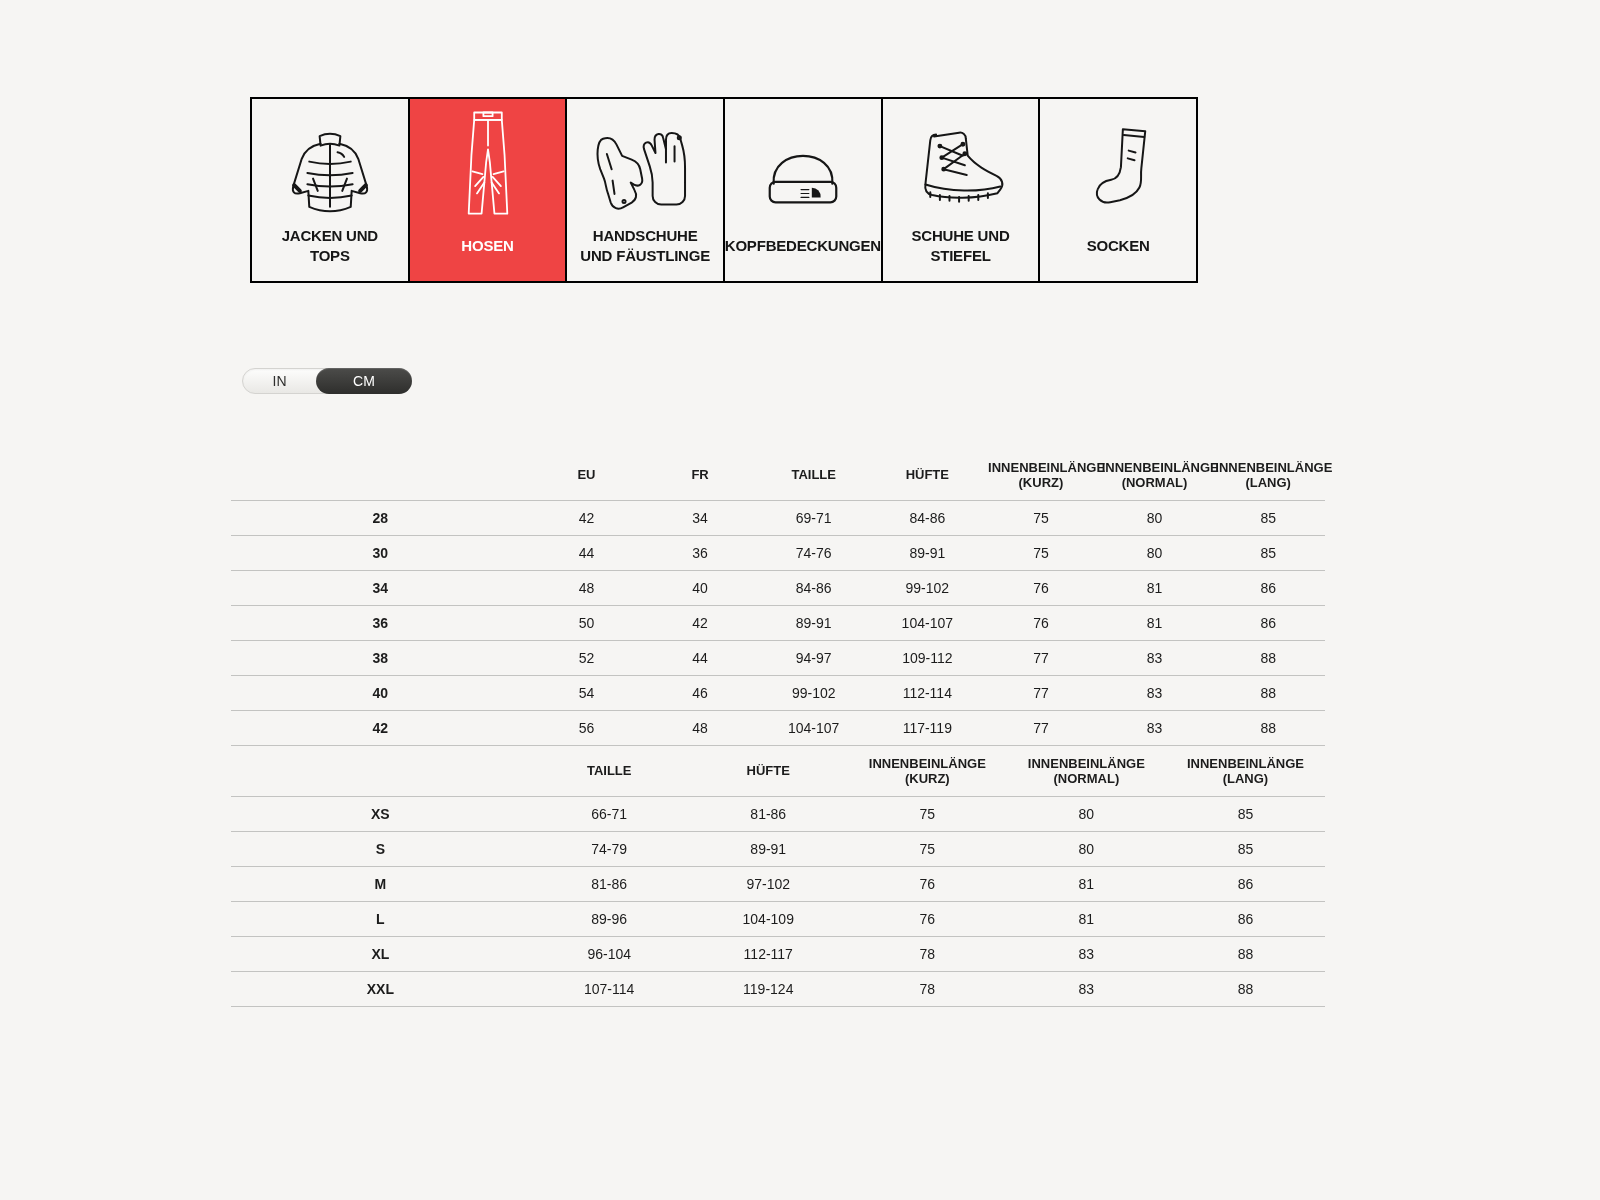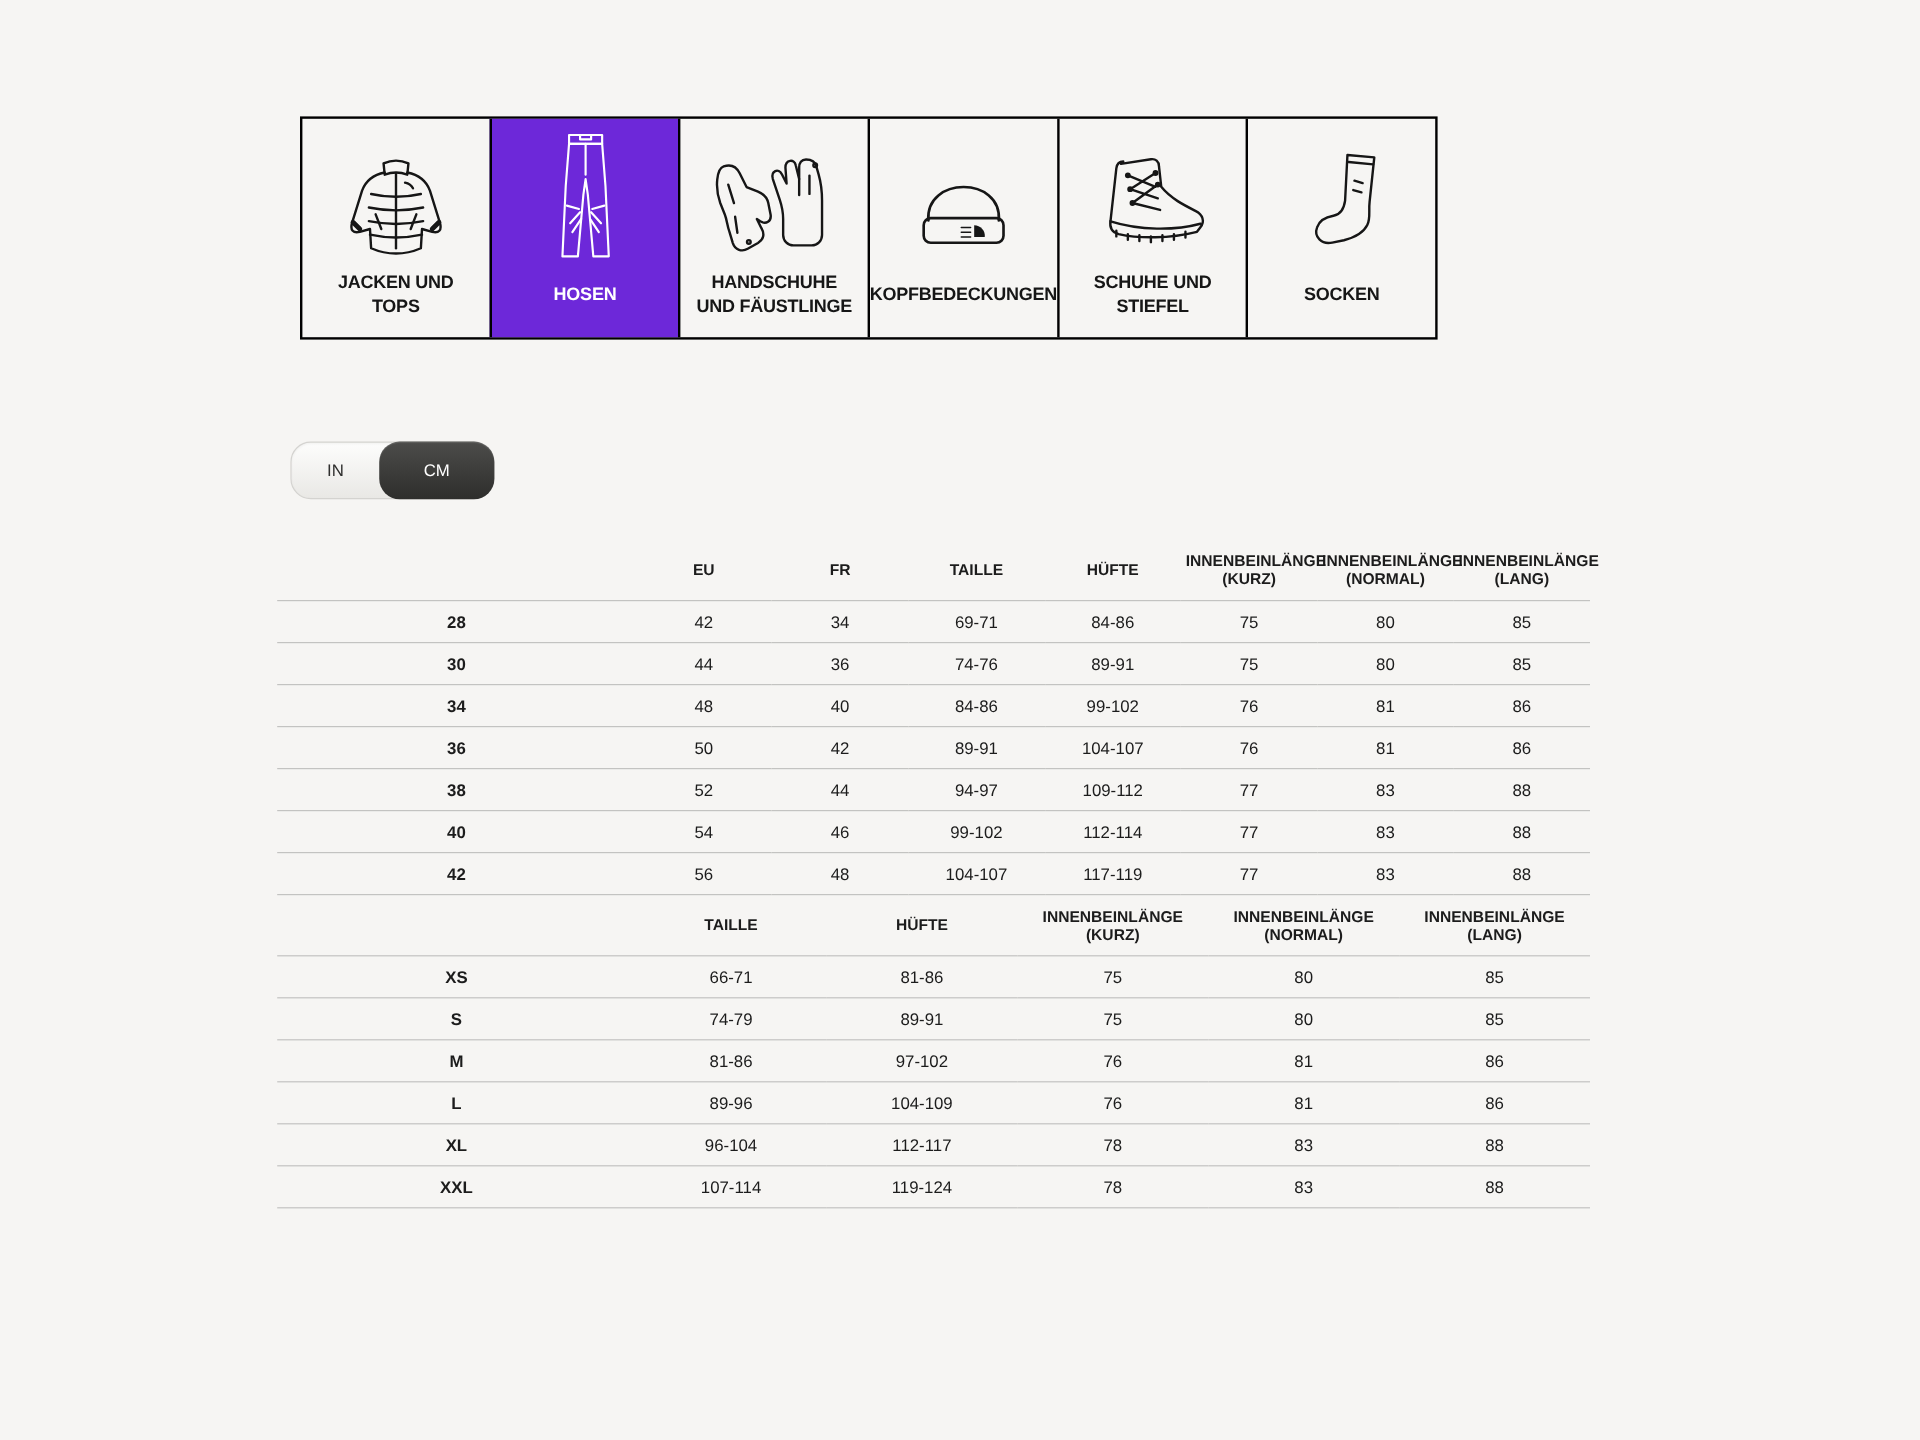--- a/index.html
+++ b/index.html
@@ -12,36 +12,36 @@
   
   .tab-bar{
     position:absolute;left:231px;top:97px;width:948px;height:186px;
     border:2px solid #000;box-sizing:border-box;display:flex;margin-left:19px;
   }
   .tab{
     flex:1 1 0;display:flex;flex-direction:column;align-items:center;
     border-left:2px solid #000;cursor:pointer;color:#161616;min-width:0;
   }
   .tab:first-child{border-left:none;}
-  .tab.selected{background:#6d28d9;color:#fff;}
+  .tab.selected{background:#ef4444;color:#fff;}
   .tab-icon{
     height:122px;display:flex;align-items:flex-end;justify-content:center;
     padding-top:10px;box-sizing:border-box;flex:0 0 auto;
   }
   .tab-icon svg{display:block;}
   .tab-icon svg *{vector-effect:non-scaling-stroke;}
   .tab-label{
     flex:1 1 auto;display:flex;align-items:center;justify-content:center;
     text-align:center;font-size:15px;font-weight:600;line-height:1.32;
     letter-spacing:-0.2px;padding:2px 10px 12px;
   }
 
   
   .unit-toggle{
-    position:absolute;left:242px;top:368px;width:170px;height:48px;
+    position:absolute;left:242px;top:368px;width:170px;height:26px;
     border-radius:17px;border:1px solid #d4d3d0;box-sizing:border-box;
     background:linear-gradient(#fdfdfc,#e9e8e5);
     box-shadow:inset 0 1px 2px rgba(0,0,0,0.05);
     display:flex;align-items:stretch;cursor:pointer;
   }
   .unit-option{
     flex:1 1 0;display:flex;align-items:center;justify-content:center;
     font-size:14px;color:#2f2f2e;border-radius:17px;user-select:none;
   }
   .unit-option.active{

